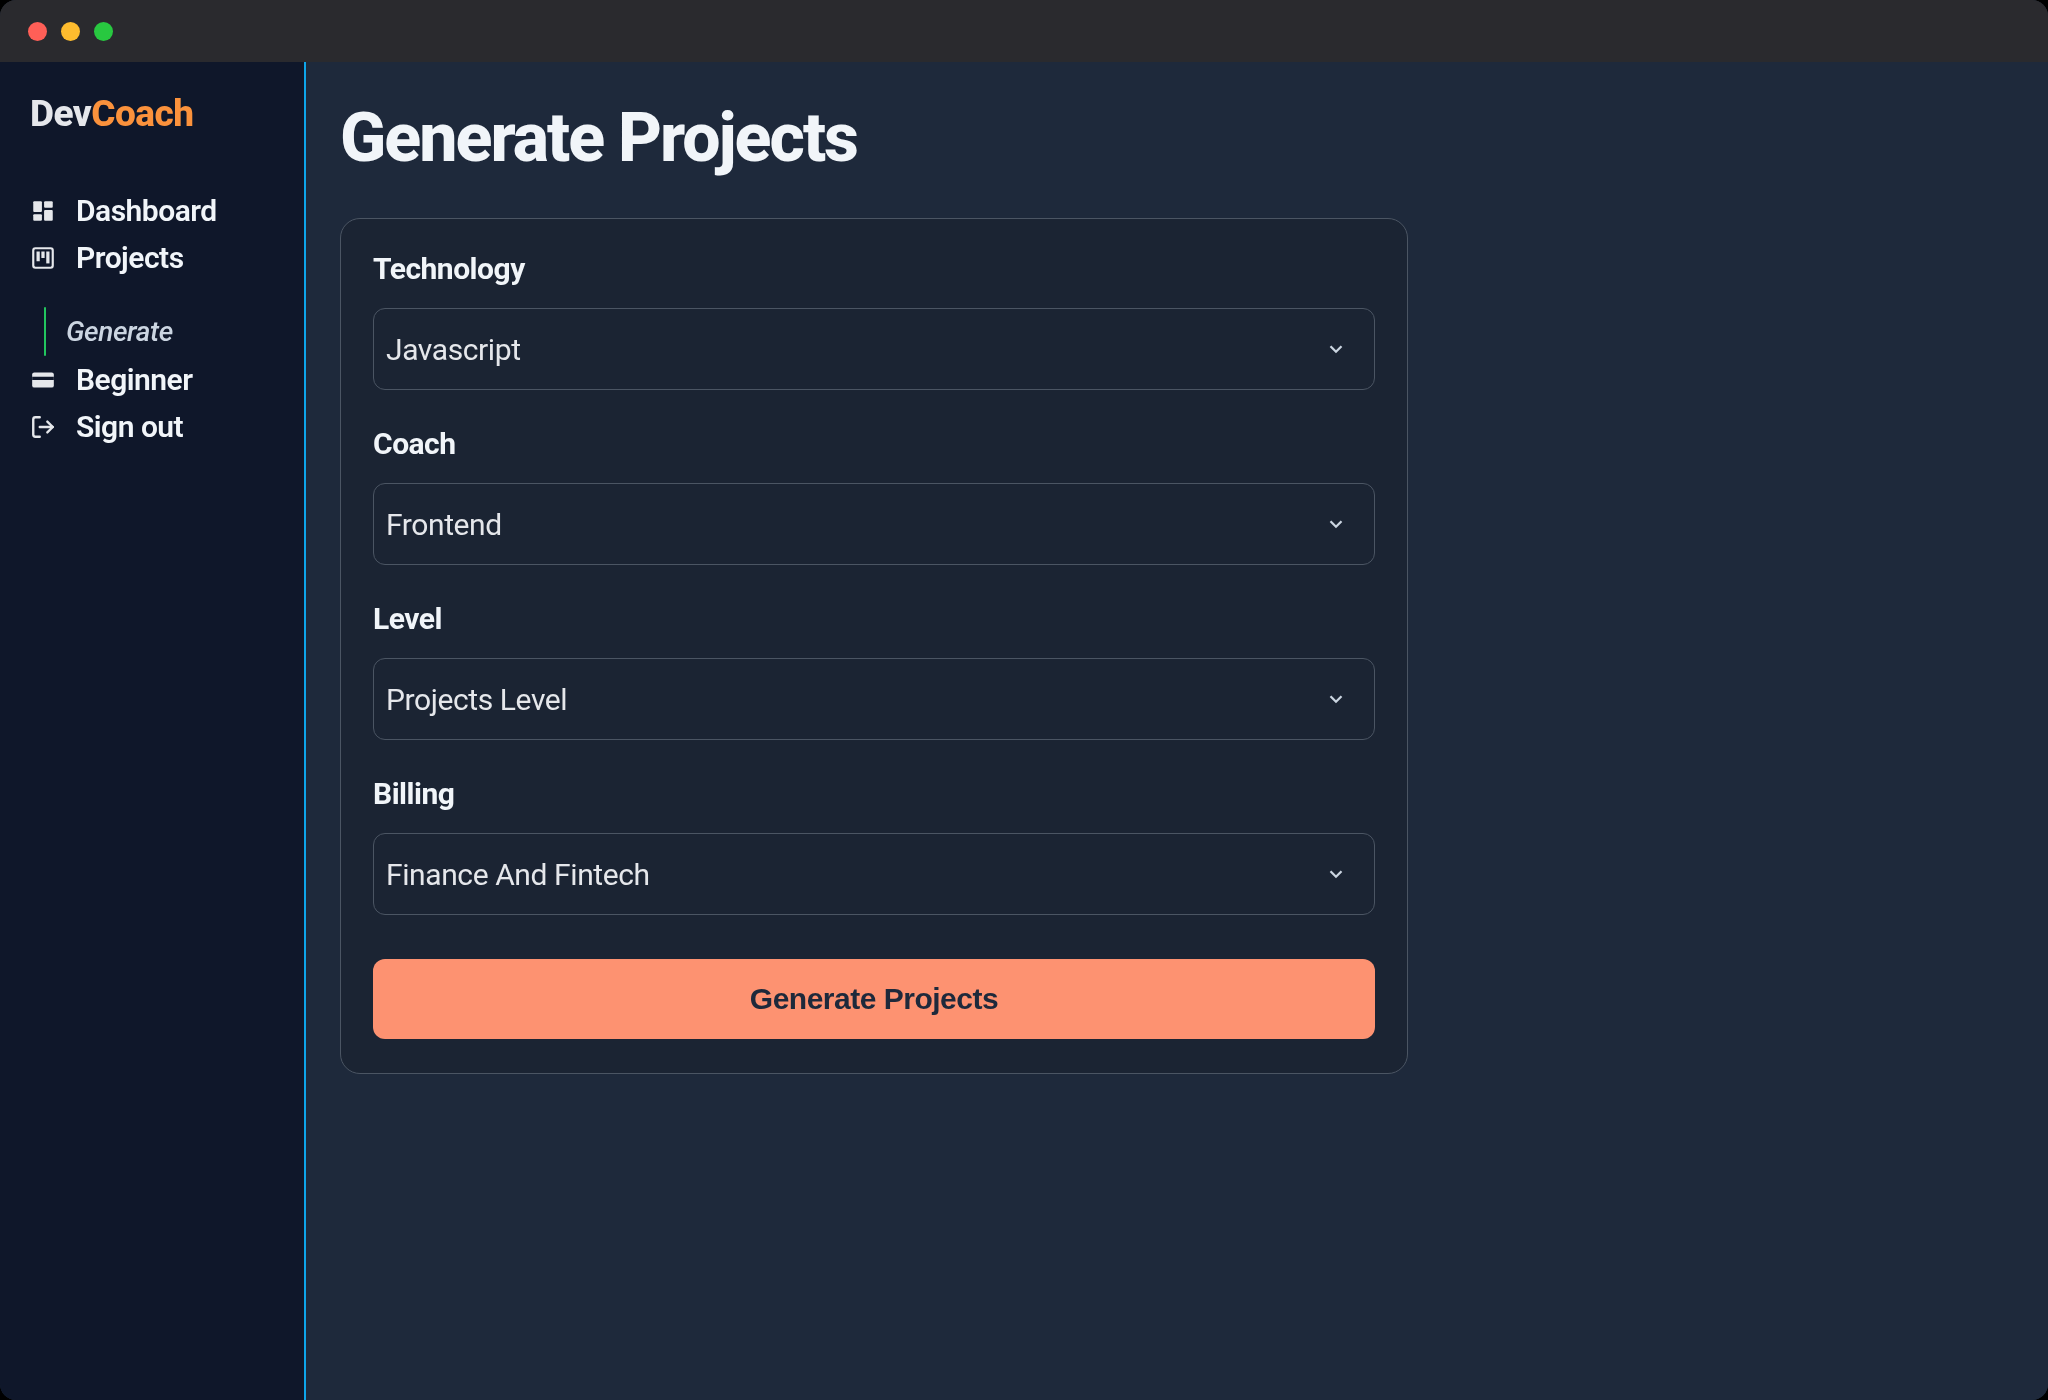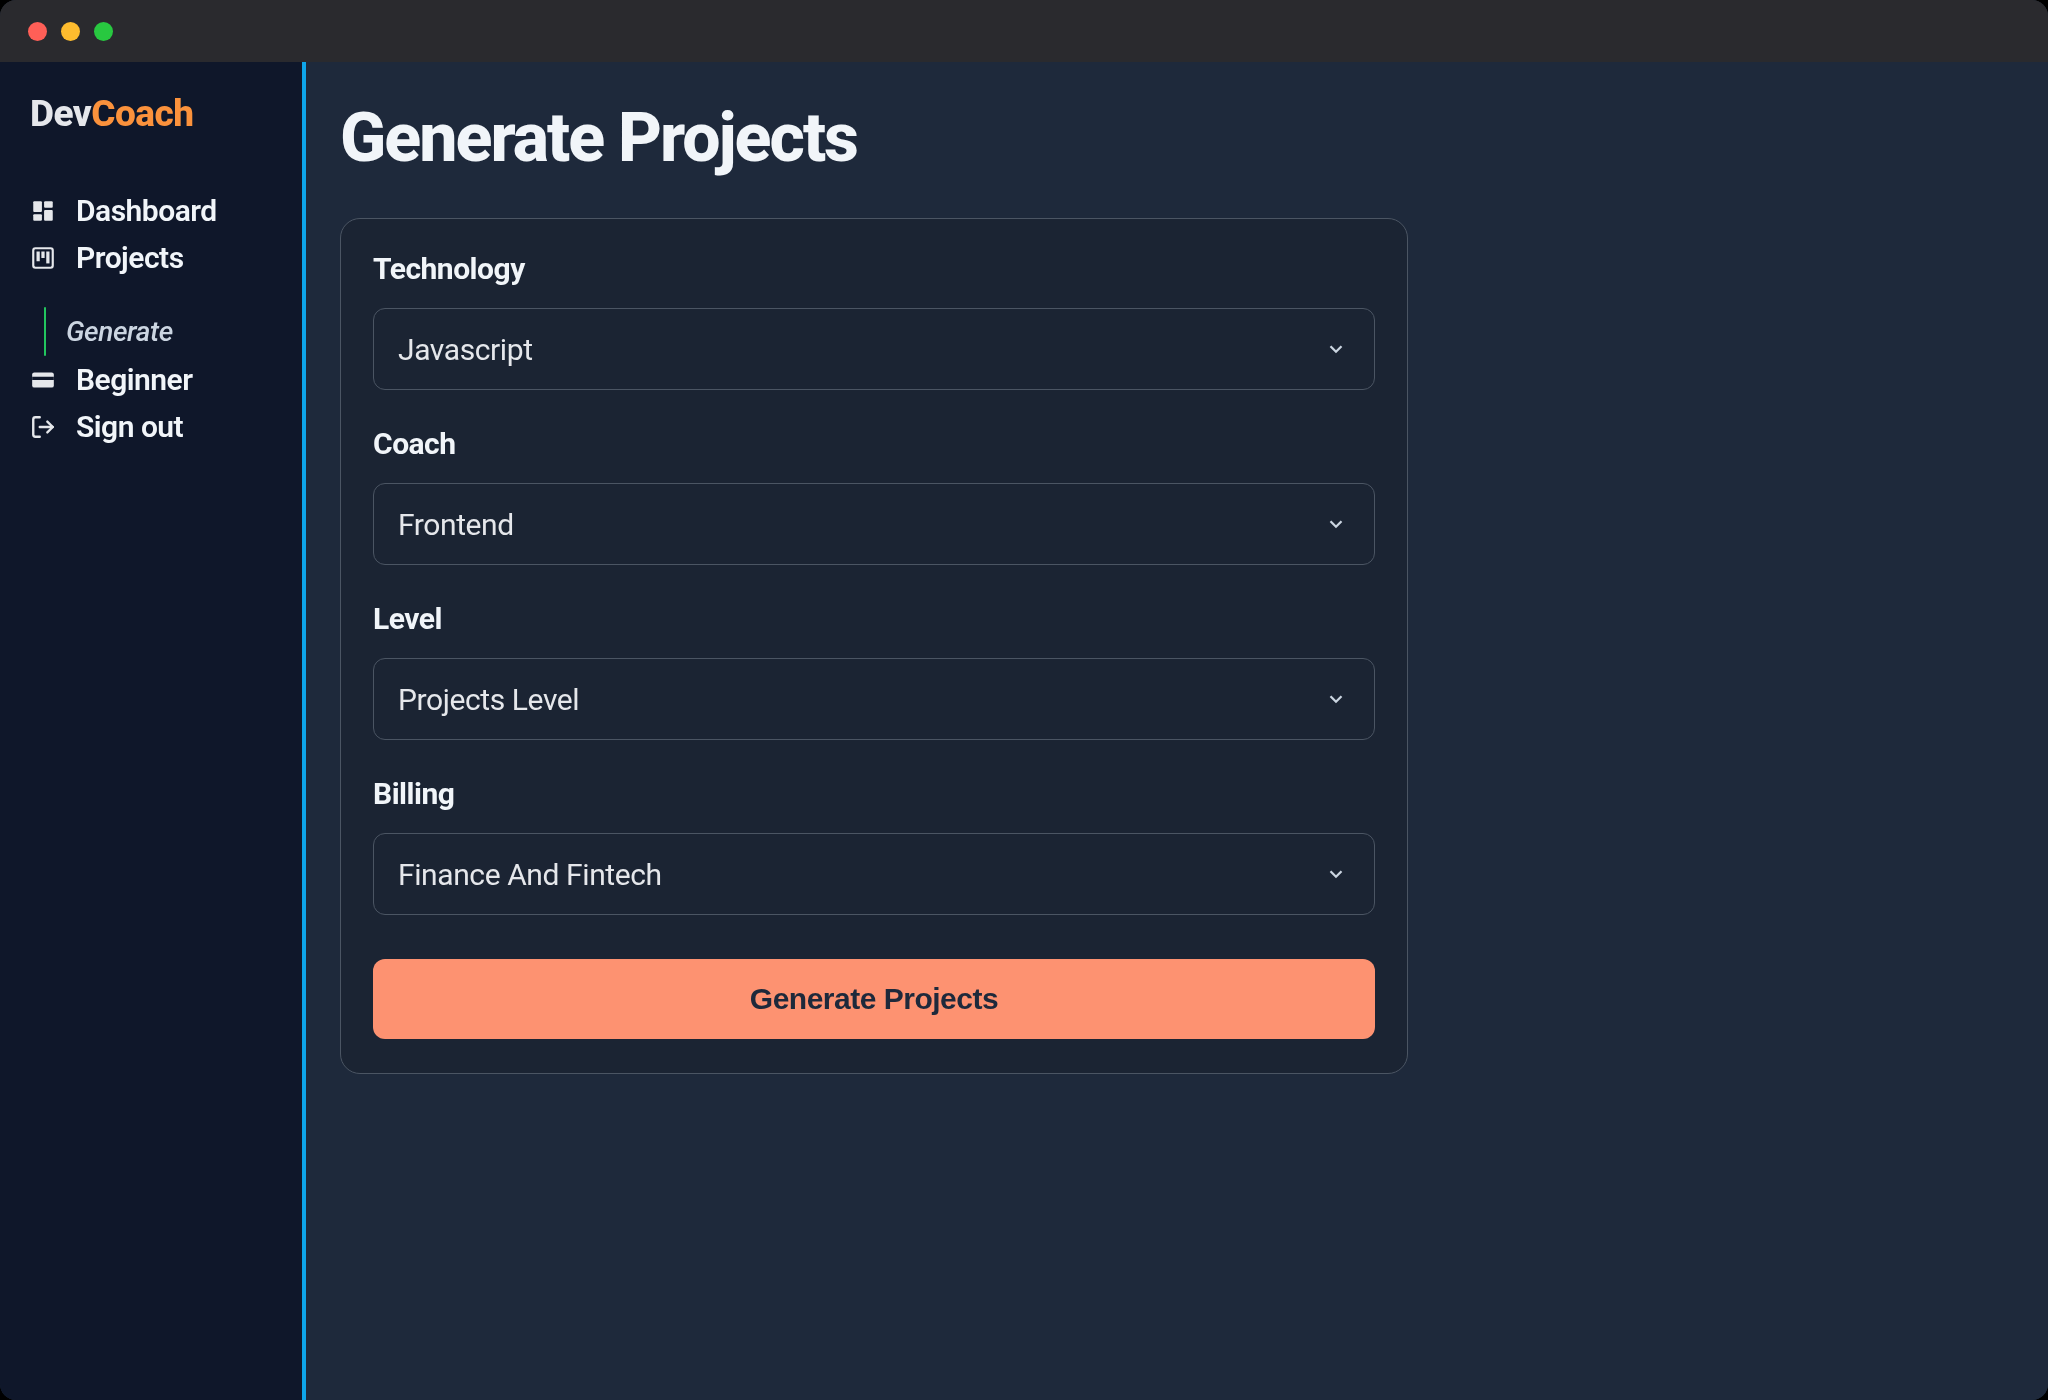--- a/index.html
+++ b/index.html
@@ -45,21 +45,21 @@
   .body {
     flex: 1;
     display: flex;
     min-height: 0;
   }
 
   
   .sidebar {
     width: 306px;
     background: #0f172a;
-    border-right: 4px solid #0ea5e9;
+    border-right: 2px solid #0ea5e9;
     padding: 30px 44px 0 30px;
     flex-shrink: 0;
   }
   .logo {
     font-size: 37px;
     font-weight: 800;
     letter-spacing: -0.5px;
     margin-bottom: 52px;
     color: #e5e7eb;
   }
@@ -146,21 +146,21 @@
 
   .select {
     position: relative;
     width: 100%;
     height: 82px;
     border: 1px solid #4b5563;
     border-radius: 12px;
     background: transparent;
     display: flex;
     align-items: center;
-    padding: 0 28px 0 24px;
+    padding: 0 28px 0 12px;
     cursor: pointer;
   }
   .select-value {
     font-size: 30px;
     font-weight: 400;
     color: #e5e7eb;
     letter-spacing: -0.4px;
   }
   .select-chevron {
     position: absolute;

